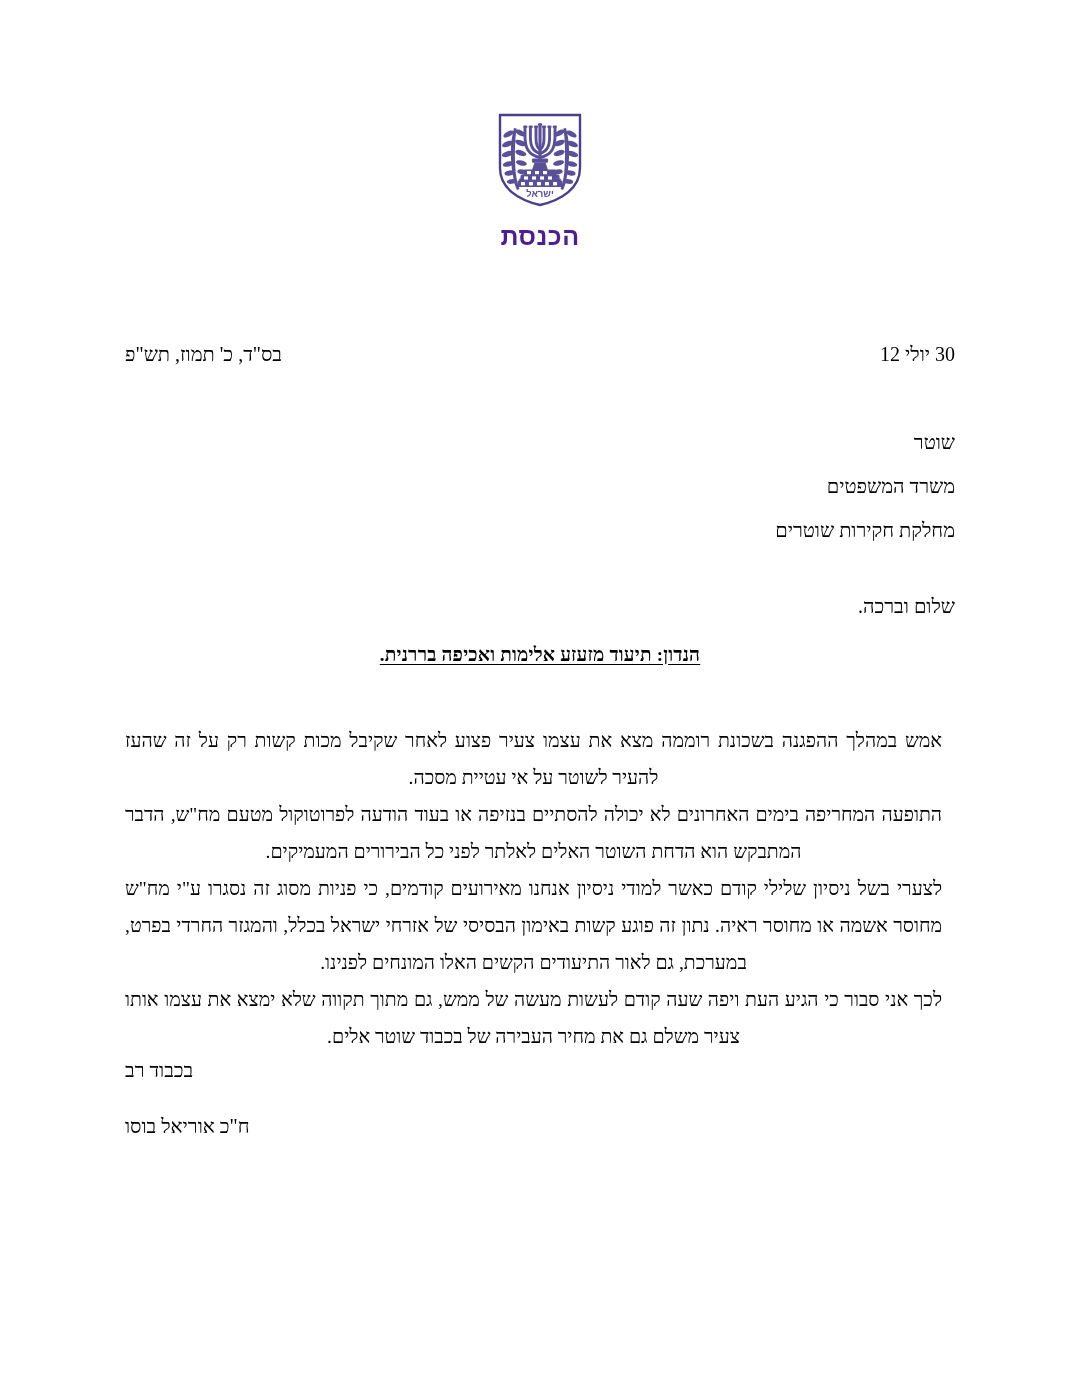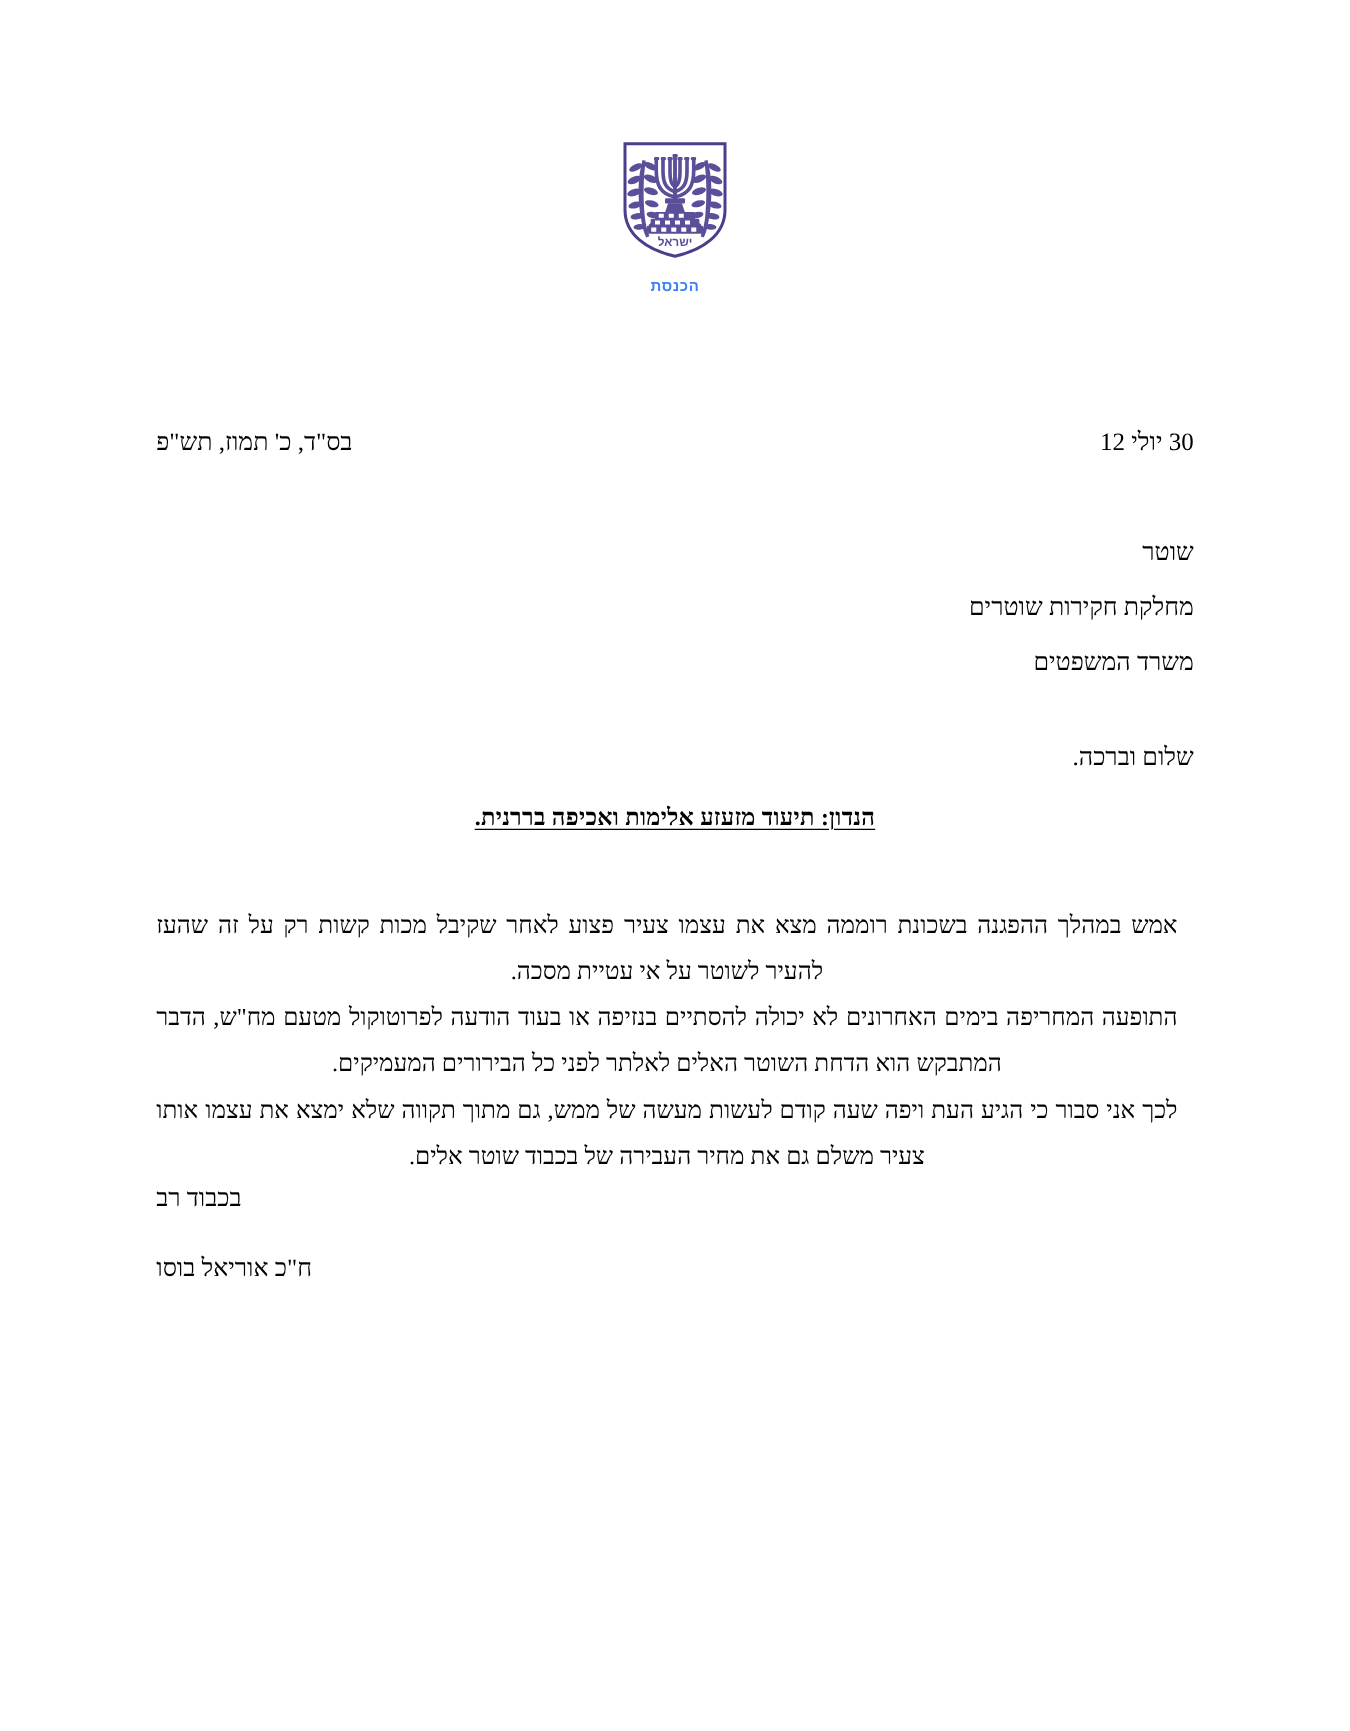--- a/index.html
+++ b/index.html
@@ -32,23 +32,23 @@
   .emblem {
     display: block;
     margin: 0 auto;
     width: 92px;
     height: 96px;
   }
   .org-name {
     margin-top: 14px;
     font-family: "Liberation Sans", "DejaVu Sans", sans-serif;
     font-weight: bold;
-    font-size: 12px;
+    font-size: 25px;
     letter-spacing: 0.5px;
-    color: #3b82f6;
+    color: #4c1d95;
     direction: rtl;
   }
 
   
   .content {
     position: absolute;
     top: 340px;
     right: 125px;
     left: 125px;
     direction: rtl;
@@ -235,31 +235,32 @@
 
   <div class="content">
 
     <div class="date-row">
       <span class="date-hebrew">בס"ד, כ' תמוז, תש"פ</span>
       <span class="date-gregorian">30 יולי 12</span>
     </div>
 
     <div class="addressee">
       <div>שוטר</div>
+      <div>משרד המשפטים</div>
       <div>מחלקת חקירות שוטרים</div>
-      <div>משרד המשפטים</div>
     </div>
 
     <div class="greeting">שלום וברכה.</div>
 
     <div class="subject">הנדון: תיעוד מזעזע אלימות ואכיפה בררנית.</div>
 
     <div class="body-text">
       <p>אמש במהלך ההפגנה בשכונת רוממה מצא את עצמו צעיר פצוע לאחר שקיבל מכות קשות רק על זה שהעז להעיר לשוטר על אי עטיית מסכה.</p>
       <p>התופעה המחריפה בימים האחרונים לא יכולה להסתיים בנזיפה או בעוד הודעה לפרוטוקול מטעם מח"ש, הדבר המתבקש הוא הדחת השוטר האלים לאלתר לפני כל הבירורים המעמיקים.</p>
+      <p>לצערי בשל ניסיון שלילי קודם כאשר למודי ניסיון אנחנו מאירועים קודמים, כי פניות מסוג זה נסגרו ע"י מח"ש מחוסר אשמה או מחוסר ראיה. נתון זה פוגע קשות באימון הבסיסי של אזרחי ישראל בכלל, והמגזר החרדי בפרט, במערכת, גם לאור התיעודים הקשים האלו המונחים לפנינו.</p>
       <p>לכך אני סבור כי הגיע העת ויפה שעה קודם לעשות מעשה של ממש, גם מתוך תקווה שלא ימצא את עצמו אותו צעיר משלם גם את מחיר העבירה של בכבוד שוטר אלים.</p>
     </div>
 
     <div class="signature">
       <span class="sig-line">בכבוד רב</span>
       <span class="sig-line sig-name">ח"כ אוריאל בוסו</span>
     </div>
 
   </div>
 </div>

